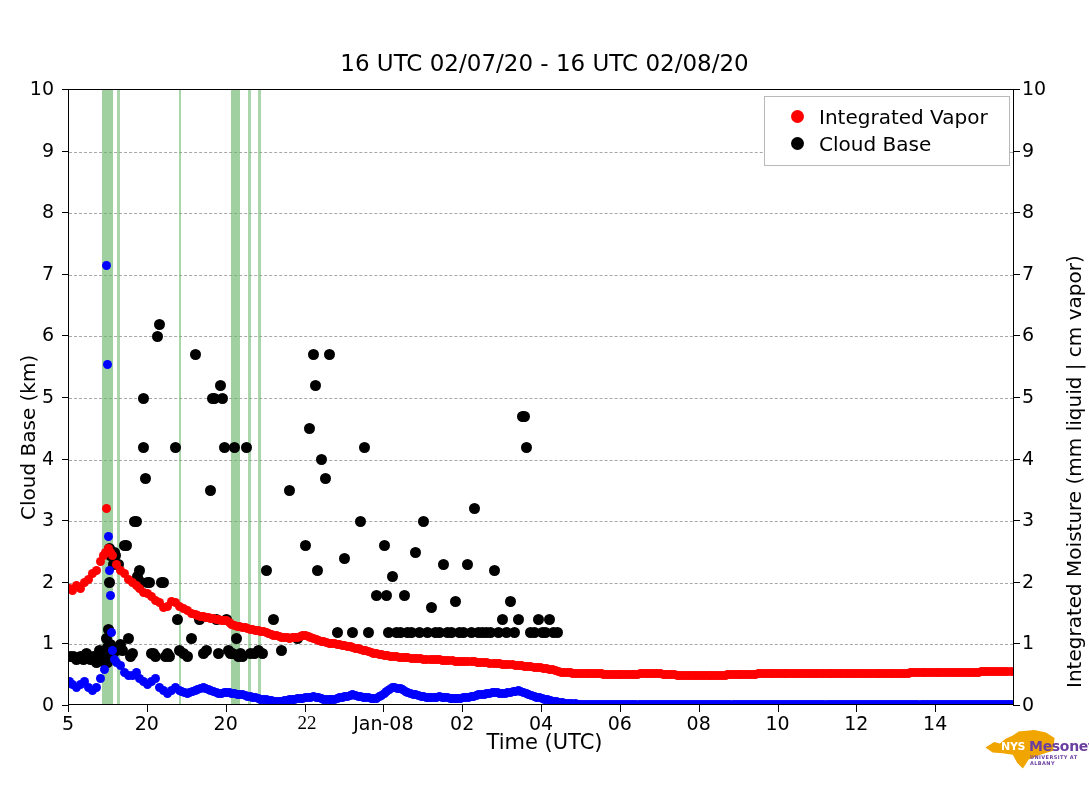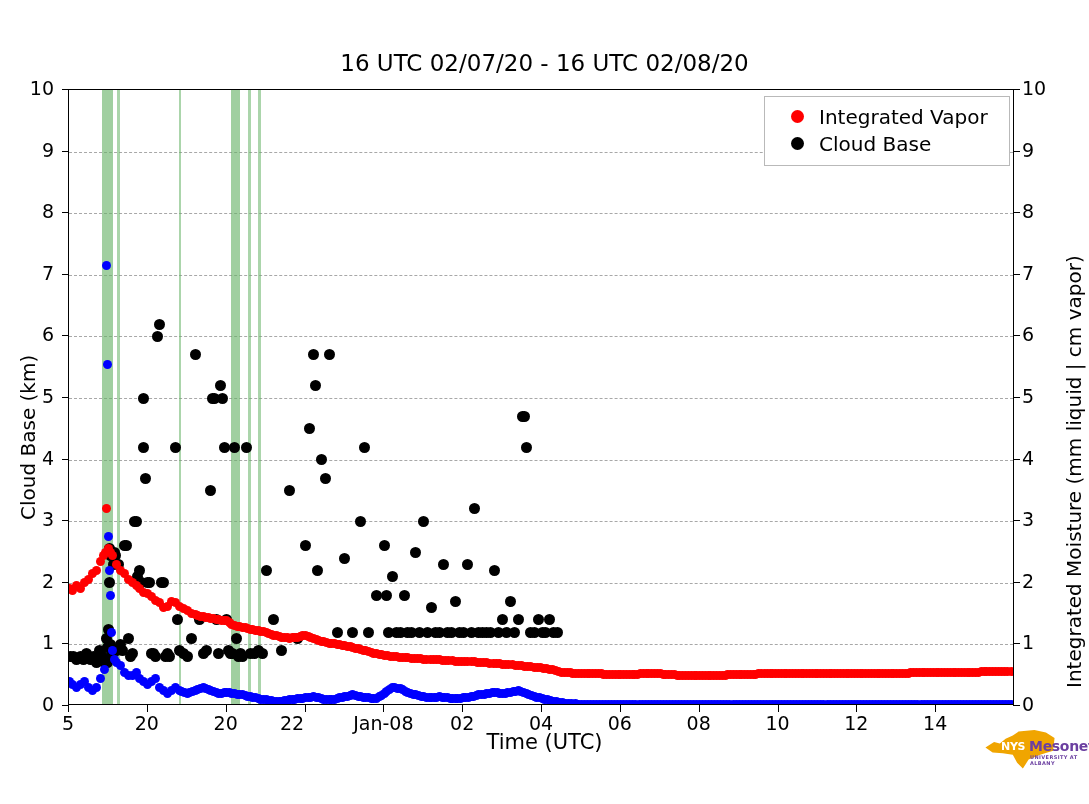--- a/index.html
+++ b/index.html
@@ -125,21 +125,21 @@
       <div class="ytick r" style="top: 140.6px;">9</div>
       <div class="ytickmark" style="left: 1013px; top: 150.6px;"></div>
       <div class="ytick r" style="top: 79px;">10</div>
       <div class="ytickmark" style="left: 1013px; top: 89px;"></div>
       <div class="xtick" style="left: 68px;">5</div>
       <div class="xtickmark" style="left: 68px;"></div>
       <div class="xtick" style="left: 146.833px;">20</div>
       <div class="xtickmark" style="left: 146.833px;"></div>
       <div class="xtick" style="left: 225.667px;">20</div>
       <div class="xtickmark" style="left: 225.667px;"></div>
-      <div class="xtick" style="left: 292px;">22</div>
+      <div class="xtick" style="left: 307px; font-family: Liberation Serif, serif;">22</div>
       <div class="xtickmark" style="left: 304.5px;"></div>
       <div class="xtick" style="left: 383.333px;">Jan-08</div>
       <div class="xtickmark" style="left: 383.333px;"></div>
       <div class="xtick" style="left: 462.167px;">02</div>
       <div class="xtickmark" style="left: 462.167px;"></div>
       <div class="xtick" style="left: 541px;">04</div>
       <div class="xtickmark" style="left: 541px;"></div>
       <div class="xtick" style="left: 619.833px;">06</div>
       <div class="xtickmark" style="left: 619.833px;"></div>
       <div class="xtick" style="left: 698.667px;">08</div>

